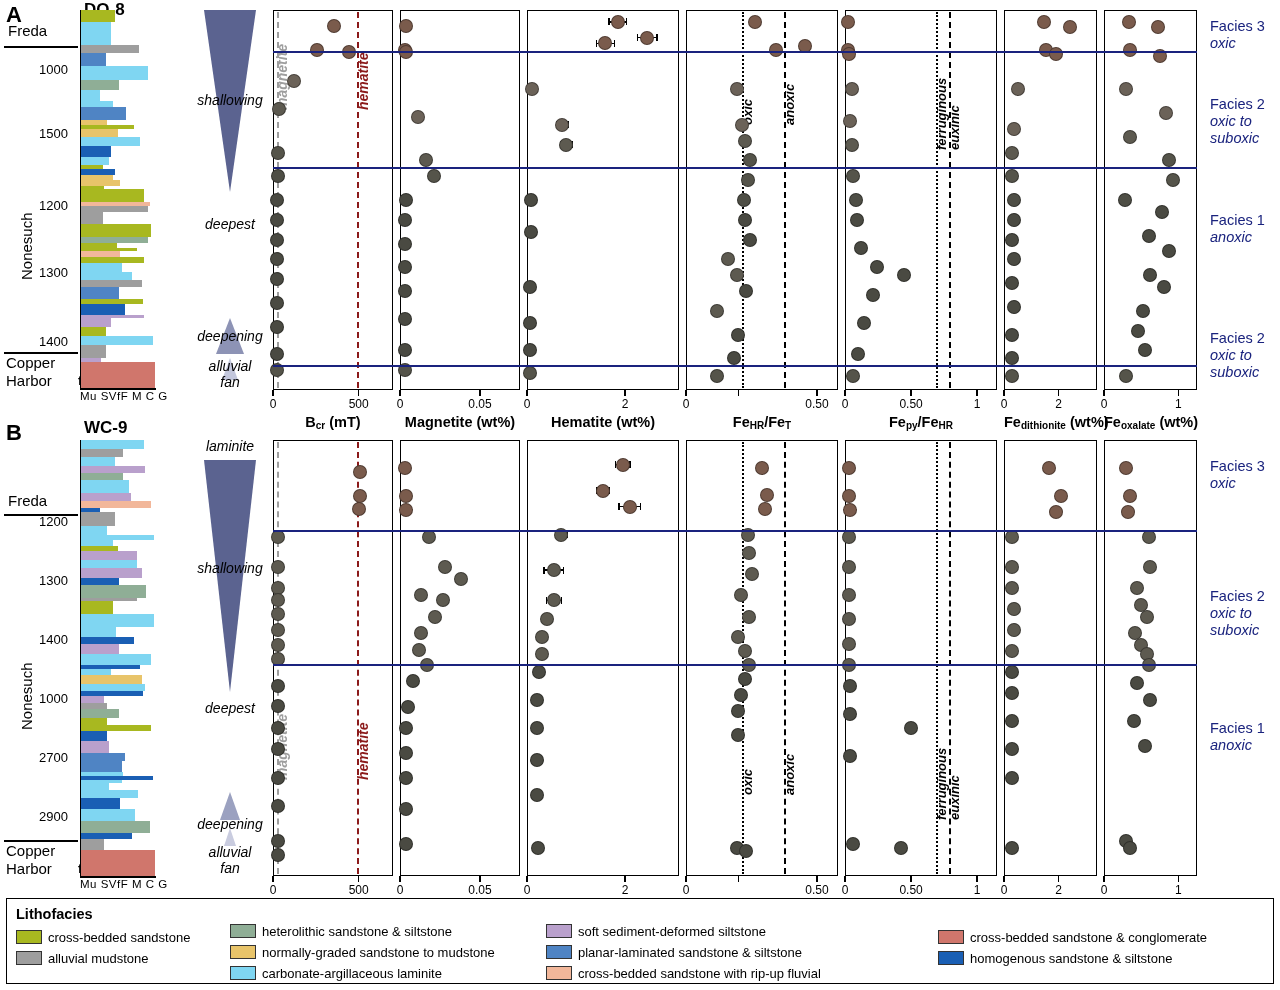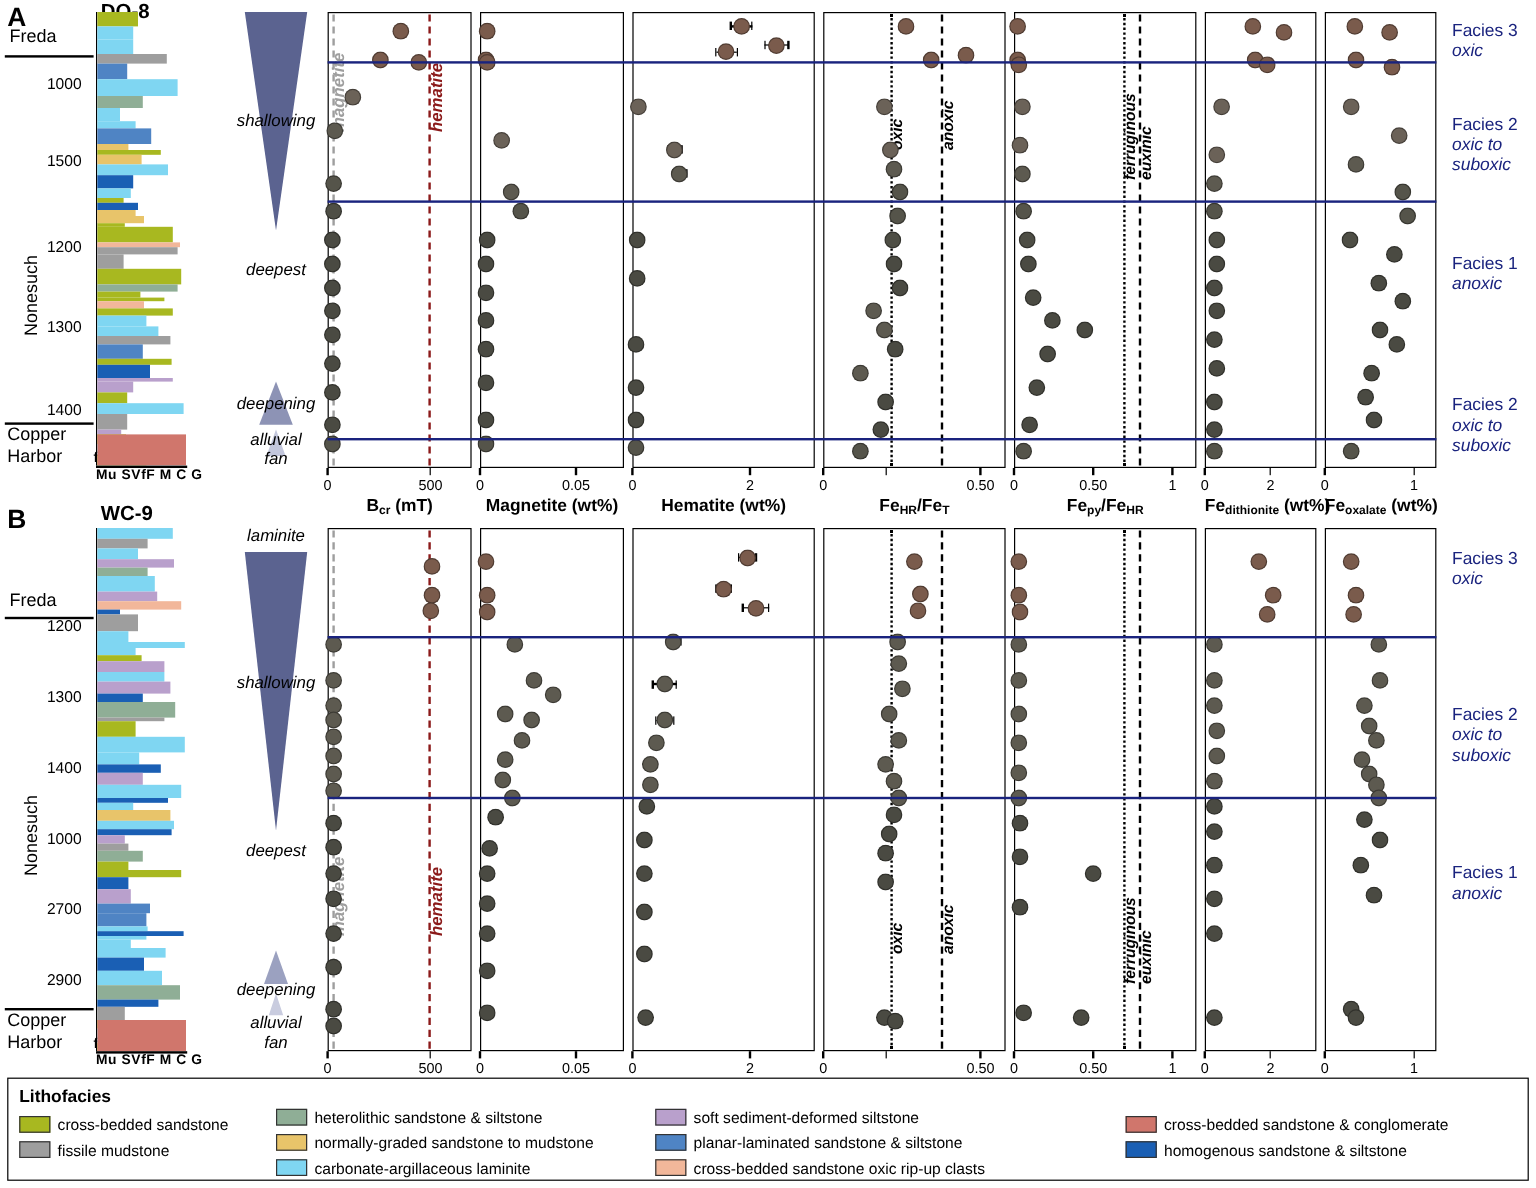--- a/index.html
+++ b/index.html
@@ -14,21 +14,21 @@
   .errcap{position:absolute;background:#000;width:1.4px;height:7px;}
   .vline{position:absolute;}
   .facies-line{position:absolute;background:#1a237e;height:2.2px;}
   .facies-text{position:absolute;color:#1a237e;font-size:14.5px;white-space:nowrap;}
   .facies-text i{font-style:italic;}
   .panel-letter{position:absolute;font-size:22px;font-weight:bold;}
   .coretitle{position:absolute;font-size:17px;font-weight:bold;}
   .depth{position:absolute;font-size:13px;text-align:right;}
   .fmname{position:absolute;font-size:15px;white-space:nowrap;}
   .rot{transform-origin:left top;}
-  .gs{position:absolute;font-size:11.5px;font-weight:bold;white-space:nowrap;}
+  .gs{position:absolute;font-size:11.5px;font-weight:normal;white-space:nowrap;}
   .wedgelbl{position:absolute;font-size:14px;font-style:italic;white-space:nowrap;text-align:center;}
   .litho{position:absolute;}
   .legend-box{position:absolute;border:1.8px solid #000;box-sizing:border-box;background:#fff;}
   .legend-title{position:absolute;font-size:14.5px;font-weight:bold;}
   .sw{position:absolute;width:26px;height:14px;border:1px solid #333;box-sizing:border-box;}
   .lgt{position:absolute;font-size:13px;white-space:nowrap;}
   .vlab{position:absolute;font-size:13px;font-style:italic;white-space:nowrap;transform-origin:left top;transform:rotate(-90deg);}
 </style>
 </head>
 <body>
@@ -610,30 +610,30 @@
     <div class="facies-text" style="left:1210px;top:720px;">Facies 1</div>
     <div class="facies-text" style="left:1210px;top:737px;"><i>anoxic</i></div>
   </div>
 
 <div class="legend-box" style="left:6px;top:898px;width:1268px;height:86px;"></div>
 <div class="legend-title" style="left:16px;top:906px;">Lithofacies</div>
 <div id="legendItems">
     <div class="sw" style="left:16px;top:930px;background:#a8b820;"></div>
     <div class="lgt" style="left:48px;top:930px;">cross-bedded sandstone</div>
     <div class="sw" style="left:16px;top:951px;background:#9e9e9e;"></div>
-    <div class="lgt" style="left:48px;top:951px;">fissile mudstone</div>
+    <div class="lgt" style="left:48px;top:951px;">alluvial mudstone</div>
     <div class="sw" style="left:230px;top:924px;background:#8fae96;"></div>
     <div class="lgt" style="left:262px;top:924px;">heterolithic sandstone &amp; siltstone</div>
     <div class="sw" style="left:230px;top:945px;background:#e8c46a;"></div>
     <div class="lgt" style="left:262px;top:945px;">normally-graded sandstone to mudstone</div>
     <div class="sw" style="left:230px;top:966px;background:#7fd6f2;"></div>
     <div class="lgt" style="left:262px;top:966px;">carbonate-argillaceous laminite</div>
     <div class="sw" style="left:546px;top:924px;background:#b9a0cc;"></div>
     <div class="lgt" style="left:578px;top:924px;">soft sediment-deformed siltstone</div>
     <div class="sw" style="left:546px;top:945px;background:#4f84c4;"></div>
     <div class="lgt" style="left:578px;top:945px;">planar-laminated sandstone &amp; siltstone</div>
     <div class="sw" style="left:546px;top:966px;background:#f2b79a;"></div>
-    <div class="lgt" style="left:578px;top:966px;">cross-bedded sandstone oxic rip-up clasts</div>
+    <div class="lgt" style="left:578px;top:966px;">cross-bedded sandstone with rip-up fluvial</div>
     <div class="sw" style="left:938px;top:930px;background:#d0766c;"></div>
     <div class="lgt" style="left:970px;top:930px;">cross-bedded sandstone &amp; conglomerate</div>
     <div class="sw" style="left:938px;top:951px;background:#1a5fb4;"></div>
     <div class="lgt" style="left:970px;top:951px;">homogenous sandstone &amp; siltstone</div>
   </div>
 
 </body></html>

